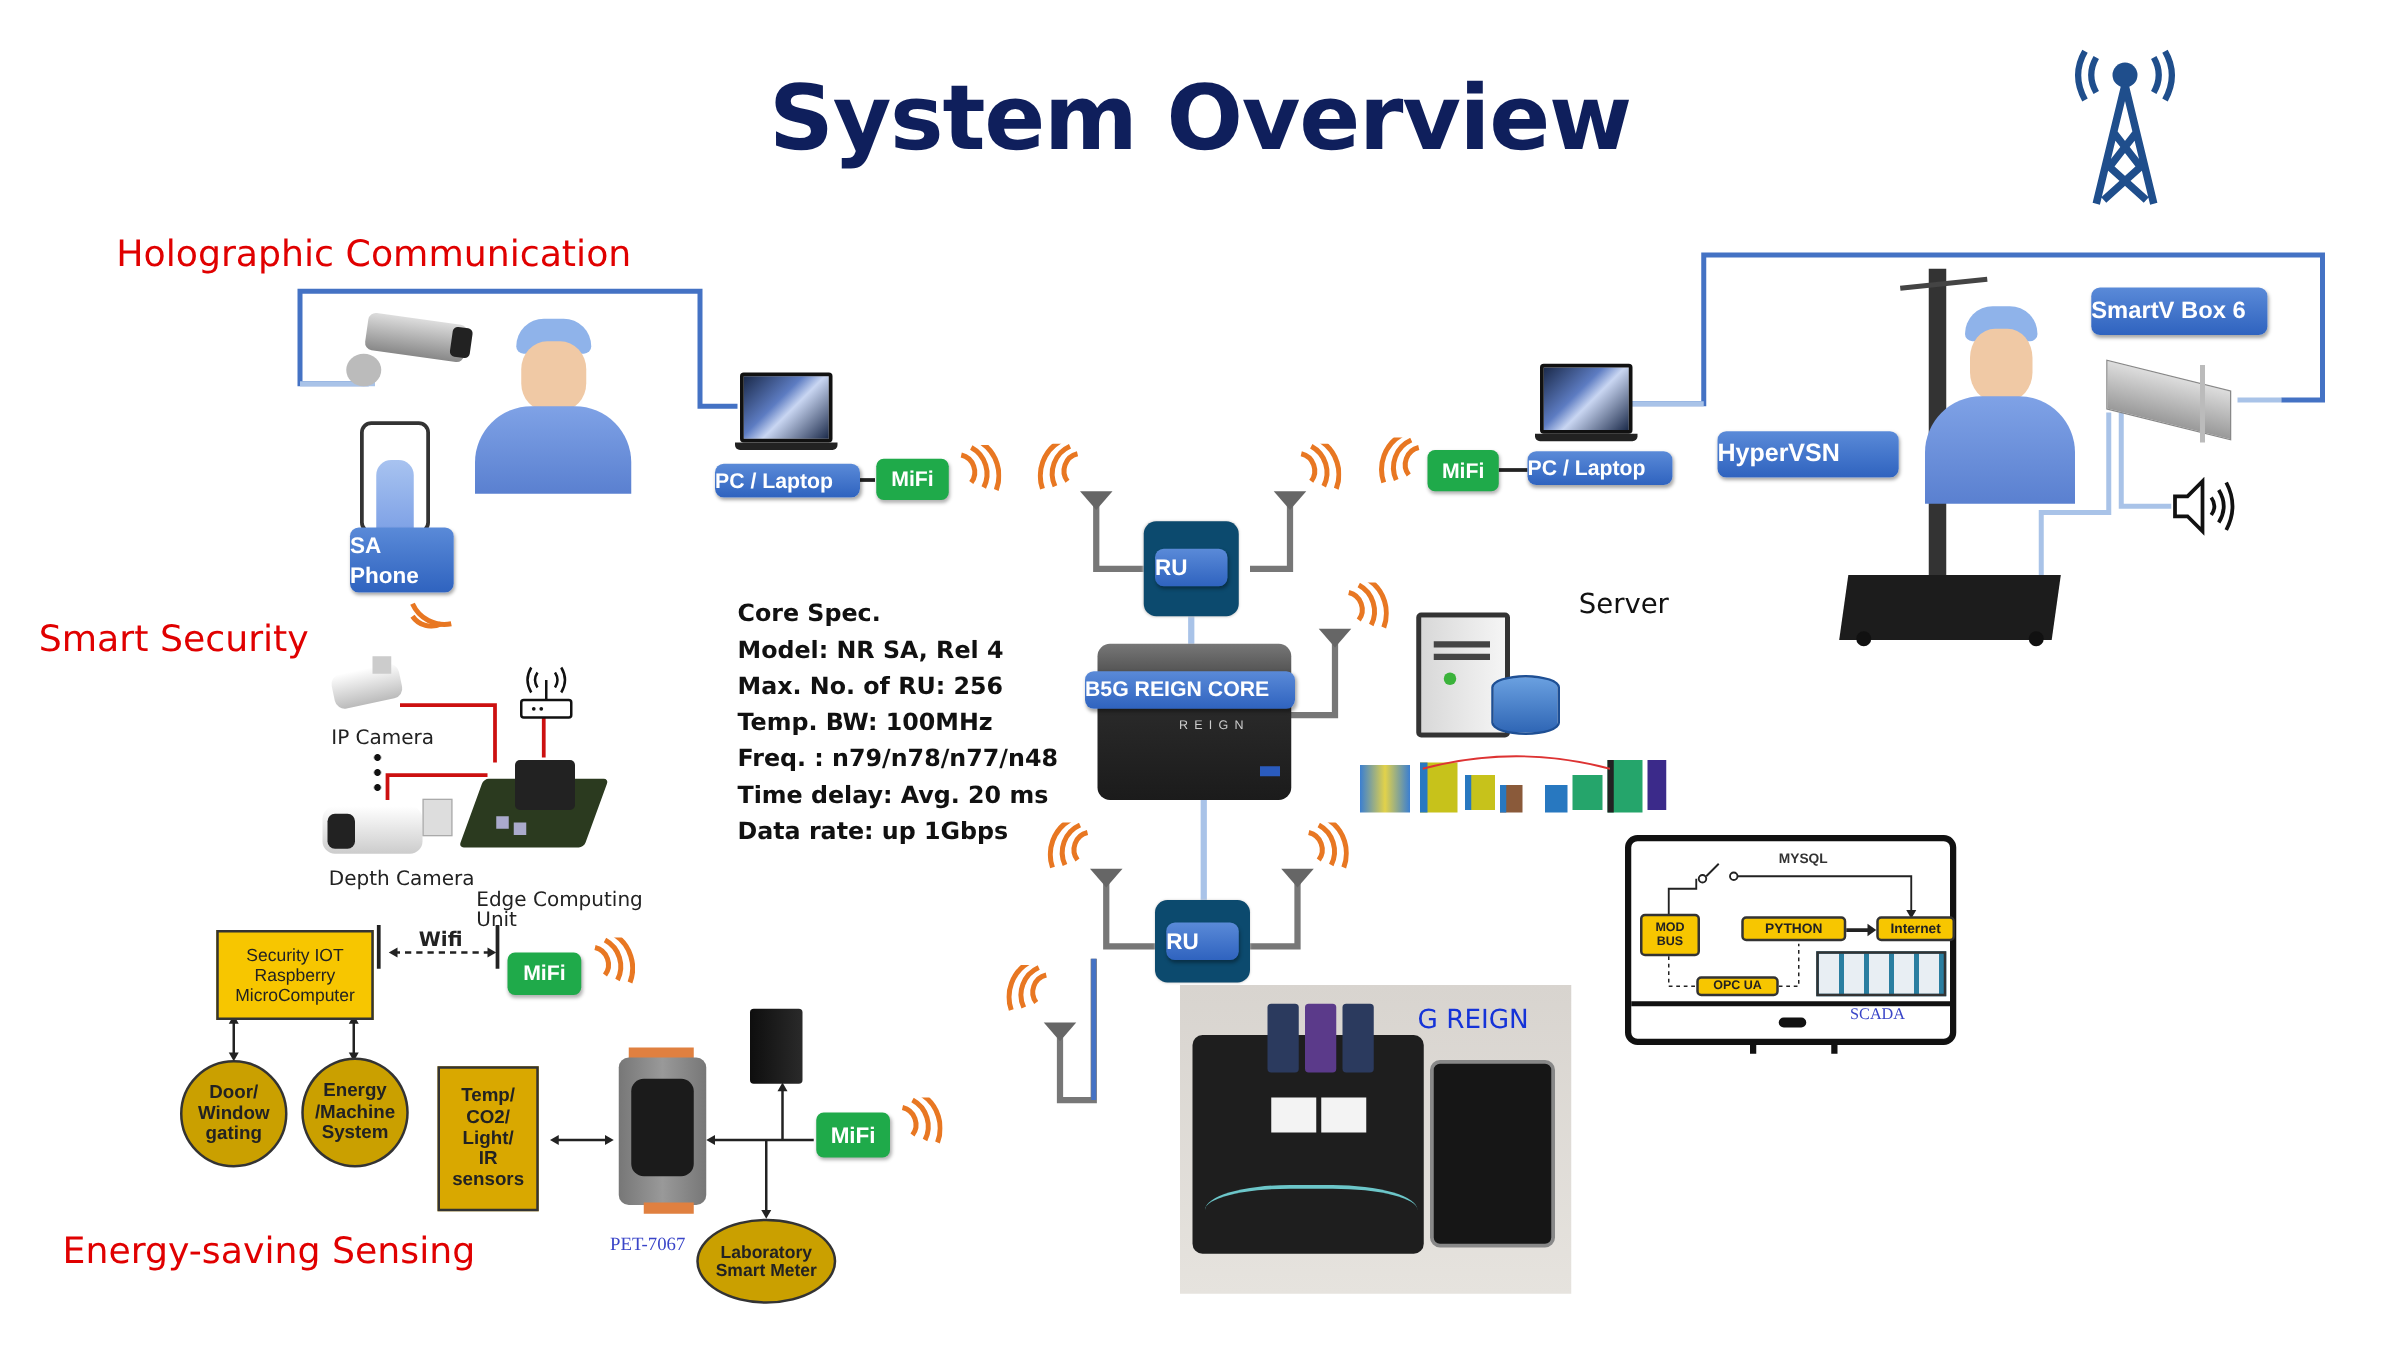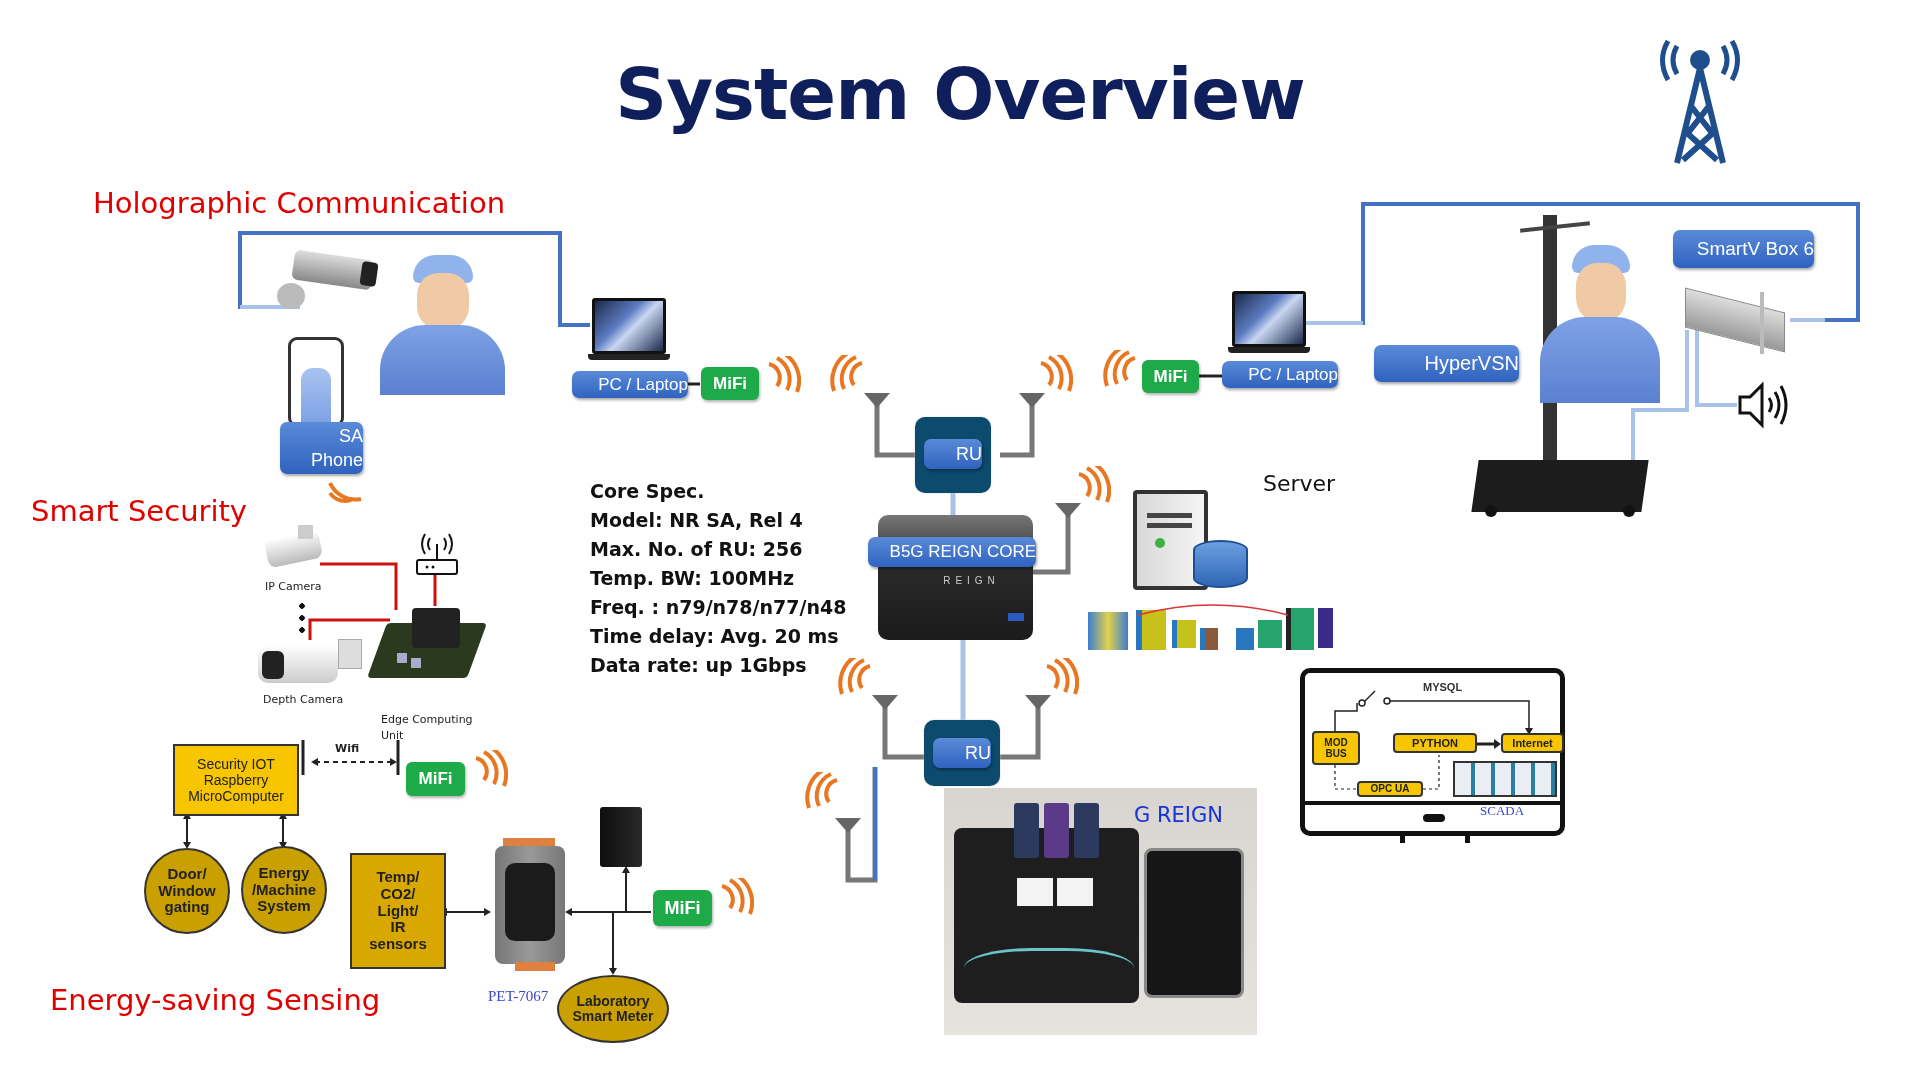--- a/index.html
+++ b/index.html
@@ -1,27 +1,27 @@
 <!DOCTYPE html>
 <html><head>
 <meta charset="utf-8">
 <style>
   * { box-sizing: border-box; margin: 0; padding: 0; }
   html, body { width: 1920px; height: 1080px; background: #ffffff; overflow: hidden; }
   body { position: relative; font-family: "Liberation Sans", sans-serif; }
   .abs { position: absolute; }
   .title { left: 0; width: 1920px; top: 52px; text-align: center; font-family: "DejaVu Sans", sans-serif; font-weight: bold; font-size: 72px; color: #0f1f5c; letter-spacing: -1px; }
   .section { font-family: "DejaVu Sans", sans-serif; color: #e00000; font-size: 29px; }
-  .blue-tag { background: linear-gradient(#5a8ad8, #2f63bf); color: #fff; font-weight: normal; border-radius: 7px; text-align: right; box-shadow: 1px 2px 3px rgba(0,0,0,0.35); font-family: "Liberation Sans", sans-serif; }
+  .blue-tag { background: linear-gradient(#5a8ad8, #2f63bf); color: #fff; font-weight: bold; border-radius: 7px; text-align: left; box-shadow: 1px 2px 3px rgba(0,0,0,0.35); font-family: "Liberation Sans", sans-serif; }
   .green-tag { background: #1faa4a; color: #fff; font-weight: bold; border-radius: 6px; text-align: center; box-shadow: 1px 2px 3px rgba(0,0,0,0.3); font-family: "Liberation Sans", sans-serif; }
   .gold-box { background: #d9a800; border: 2px solid #333; color: #222; font-weight: bold; text-align: center; display: flex; align-items: center; justify-content: center; font-family: "Liberation Sans", sans-serif; line-height: 1.12; }
   .gold-circle { background: #caa000; border: 2px solid #333; border-radius: 50%; color: #222; font-weight: bold; text-align: center; display: flex; align-items: center; justify-content: center; font-family: "Liberation Sans", sans-serif; line-height: 1.1; }
   .yellow-box { background: #f7c600; border: 2px solid #333; color: #222; text-align: center; display: flex; align-items: center; justify-content: center; line-height: 1.15; font-family: "Liberation Sans", sans-serif; }
   .spec { font-family: "DejaVu Sans", sans-serif; font-weight: bold; font-size: 19px; color: #111; line-height: 29px; }
-  .small-lbl { font-family: "DejaVu Sans", sans-serif; font-size: 11px; color: #222; }
+  .small-lbl { font-family: "DejaVu Sans", sans-serif; font-size: 16px; color: #222; }
   svg.lines { position: absolute; left: 0; top: 0; }
   .ru-box { background: #0c4a6e; border-radius: 10px; box-shadow: 0 0 2px #ccc; }
 </style>
 </head>
 <body>
 
 <svg class="lines" width="1920" height="1080">
 
   <polyline points="295,307 240,307 240,233 560,233 560,325 590,325" fill="none" stroke="#4472c4" stroke-width="4"></polyline>
   <line x1="240" y1="307" x2="300" y2="307" stroke="#a9c3e8" stroke-width="4"></line>
@@ -351,21 +351,21 @@
       <path d="M20 -2 A32 32 0 0 1 32 36" stroke="#e87722" stroke-width="4" fill="none"></path>
     </svg>
 </div>
 <div class="abs gold-circle" style="left:144px;top:848px;width:86px;height:86px;font-size:15px;white-space:pre-line;">Door/
 Window
 gating</div>
 <div class="abs gold-circle" style="left:241px;top:846px;width:86px;height:88px;font-size:15px;white-space:pre-line;">Energy
 /Machine
 System</div>
 
-<div class="abs gold-box" style="left:350px;top:853px;width:96px;height:116px;font-size:15px;white-space:pre-line;">Temp/
+<div class="abs gold-box" style="left:350px;top:853px;width:81px;height:116px;font-size:15px;white-space:pre-line;">Temp/
 CO2/
 Light/
 IR
 sensors</div>
 <div class="abs" style="left:495px;top:838px;width:75px;height:135px;">
   <div style="position:absolute;left:8px;top:0;width:52px;height:10px;background:#e08040;"></div>
   <div style="position:absolute;left:0;top:8px;width:70px;height:118px;background:linear-gradient(90deg,#777,#999,#777);border-radius:8px;"></div>
   <div style="position:absolute;left:10px;top:25px;width:50px;height:78px;background:#1b1b1b;border-radius:10px;"></div>
   <div style="position:absolute;left:20px;top:124px;width:40px;height:9px;background:#e08040;"></div>
 </div>

